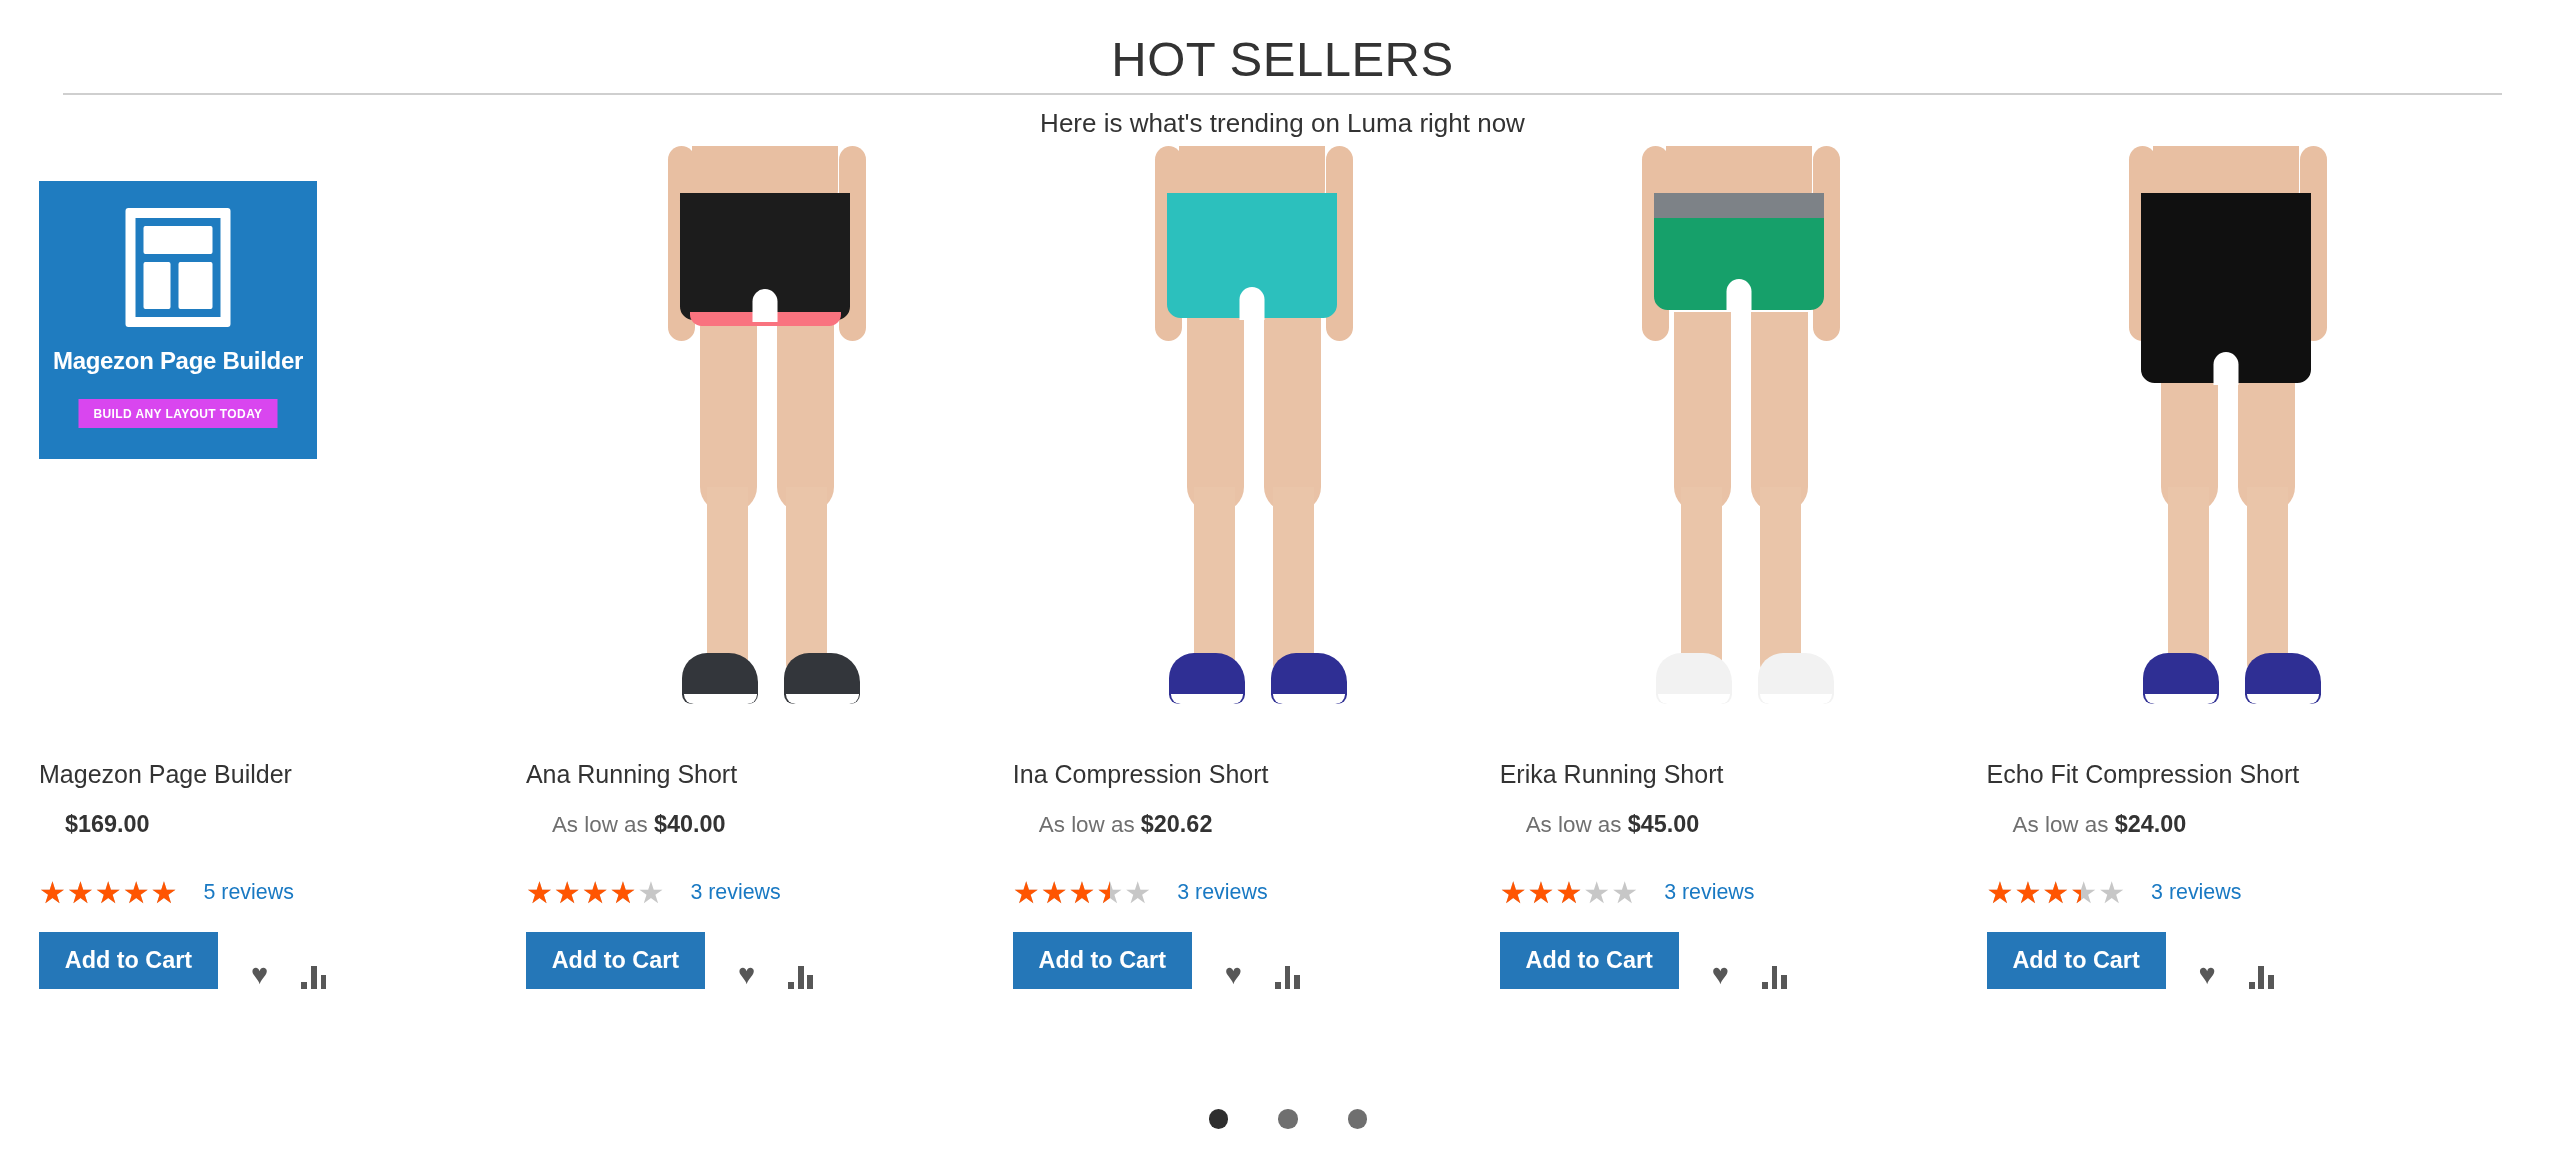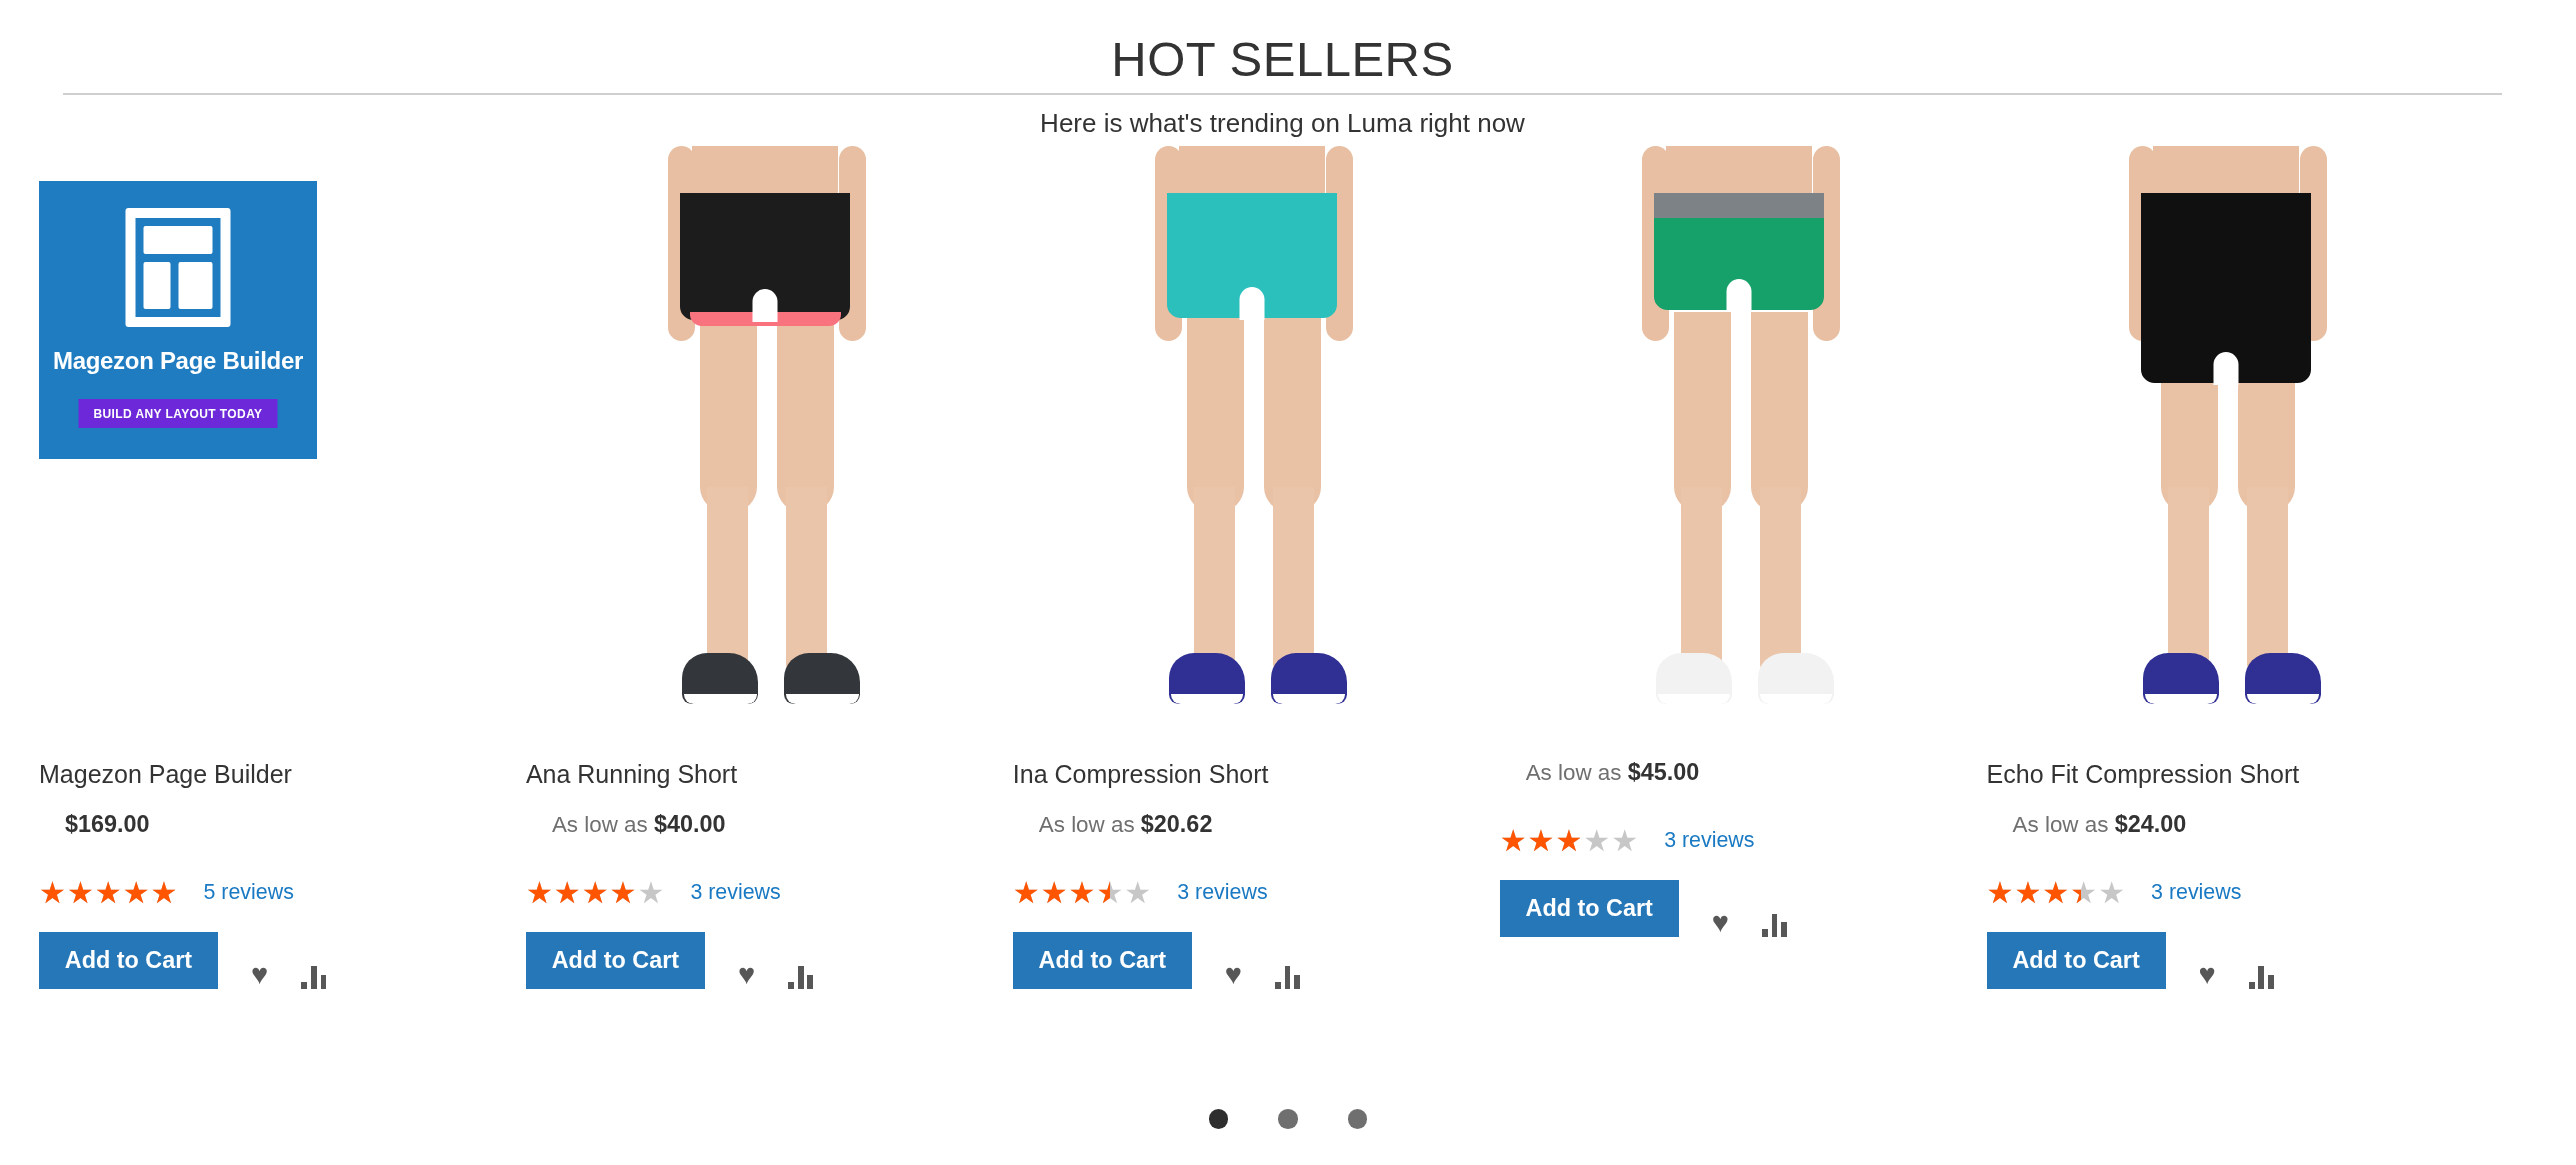--- a/index.html
+++ b/index.html
@@ -143,21 +143,21 @@
     font-weight: bold;
     letter-spacing: -0.3px;
   }
   .promo-btn {
     position: absolute;
     left: 50%;
     transform: translateX(-50%);
     top: 218px;
     width: 199px;
     height: 29px;
-    background: #6d28d9;
+    background: #d946ef;
     color: #ffffff;
     font-size: 12px;
     font-weight: bold;
     letter-spacing: 0.4px;
     display: flex;
     align-items: center;
     justify-content: center;
     border: none;
     cursor: pointer;
   }
@@ -549,20 +549,21 @@
               </div>
               <div class="shorts" style="height:117px;">
                 <div class="body" style="height:117px;background:#16a06a;"></div>
                 <div class="band" style="background:#7d8287;"></div>
                 <div class="notch"></div>
               </div>
             </div>
           </div>
         </div>
         <div class="info">
+          <div class="pname">Erika Running Short</div>
           <div class="price-row"><span class="price-label">As low as</span> <span class="price-val">$45.00</span></div>
           <div class="rating-row">
             <span class="stars"><span class="stars-bg">★★★★★</span><span class="stars-fg" style="width:60%;">★★★★★</span></span>
             <span class="reviews-link">3 reviews</span>
           </div>
           <div class="actions">
             <button class="atc">Add to Cart</button>
             <button class="ibtn">
               <span class="heart">♥</span>
             </button>

